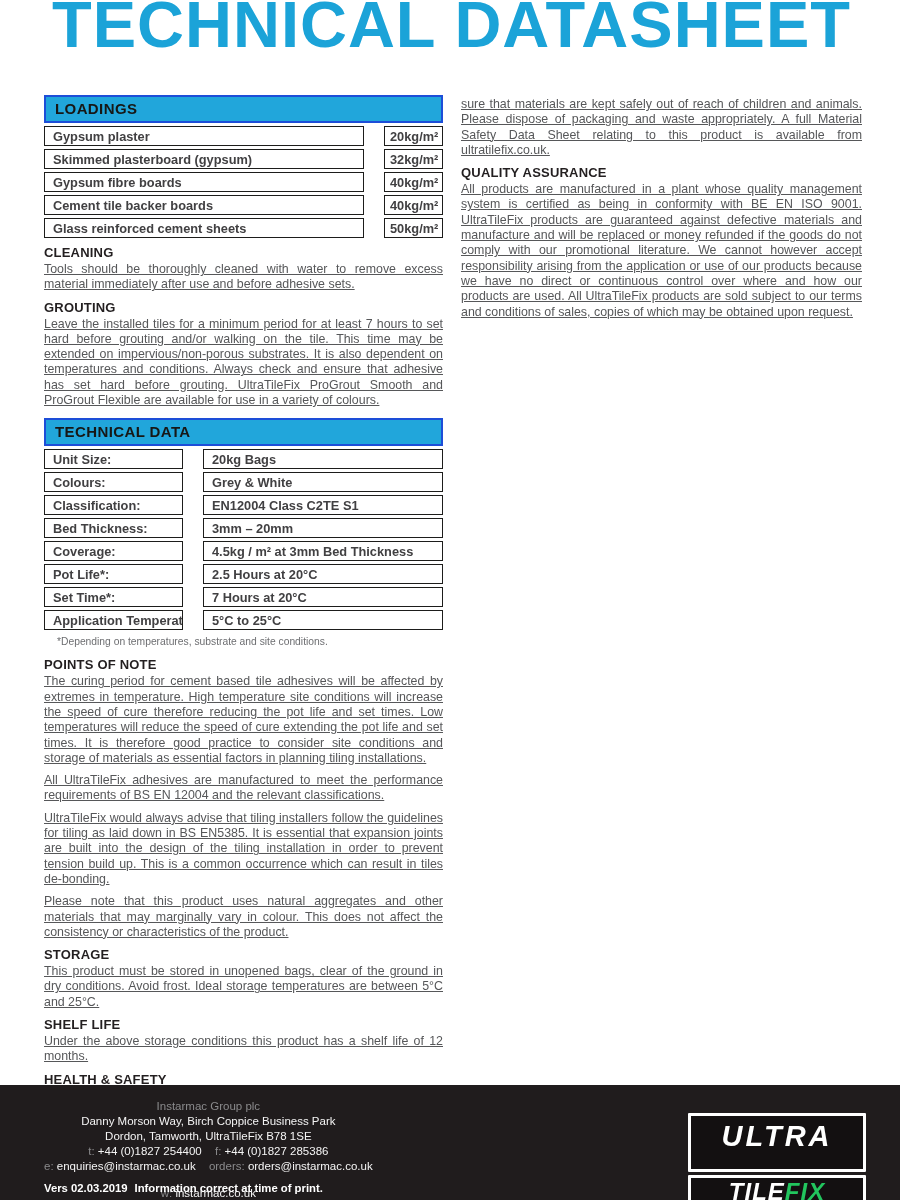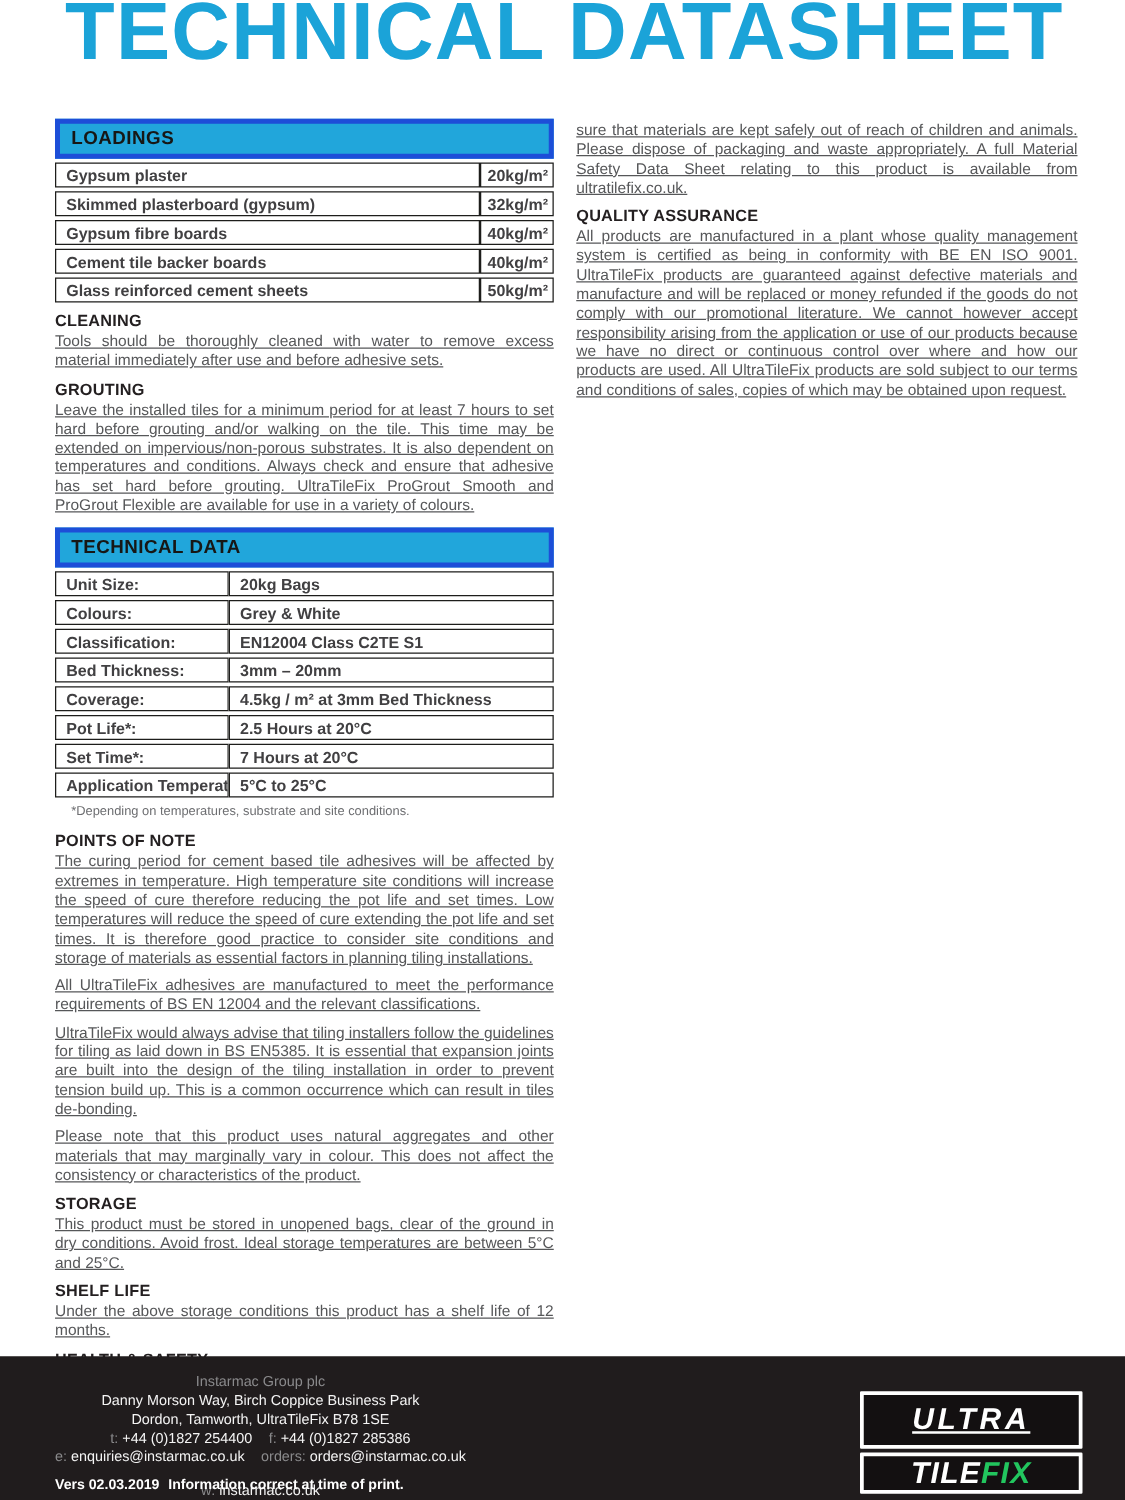--- a/index.html
+++ b/index.html
@@ -23,30 +23,30 @@
     white-space: nowrap;
     line-height: 1;
   }
   .col-left  { position: absolute; left: 44px;  top: 95px; width: 399px; }
   .col-right { position: absolute; left: 461px; top: 95px; width: 401px; }
 
   
   .tbl { width: 100%; margin-bottom: 6px; }
   .tbl-header {
     background: #21a6db;
-    border: 4px solid #1d4ed8;
+    border: 2px solid #1d4ed8;
     color: #171715;
     font-weight: bold;
     font-size: 15px;
     line-height: 18px;
     padding: 3px 9px;
     letter-spacing: 0.4px;
     margin-bottom: 3px;
   }
-  .trow { display: flex; gap: 0; margin-bottom: 3px; }
+  .trow { display: flex; gap: 20px; margin-bottom: 3px; }
   .tcell {
     border: 1.5px solid #1d1d1b;
     background: #fff;
     font-weight: bold;
     color: #414042;
     font-size: 12.8px;
     line-height: 15px;
     padding: 1.5px 8px;
     white-space: nowrap;
     overflow: hidden;
@@ -111,26 +111,25 @@
   .logo-box {
     border: 3px solid #ffffff;
     background: #131011;
     color: #ffffff;
     font-style: italic;
     font-weight: bold;
     text-align: center;
     border-radius: 1px;
   }
   .logo-ultra {
-    height: 46px;
-    font-size: 24px;
+    height: 59px;
+    font-size: 29px;
     line-height: 40px;
     letter-spacing: 3px;
     margin-bottom: 3px;
-    text-decoration: underline;
   }
   .logo-tilefix {
     height: 33px;
     font-size: 24px;
     line-height: 27px;
     letter-spacing: 1px;
   }
   .fix { color: #22c55e; }
 </style>
 </head>

